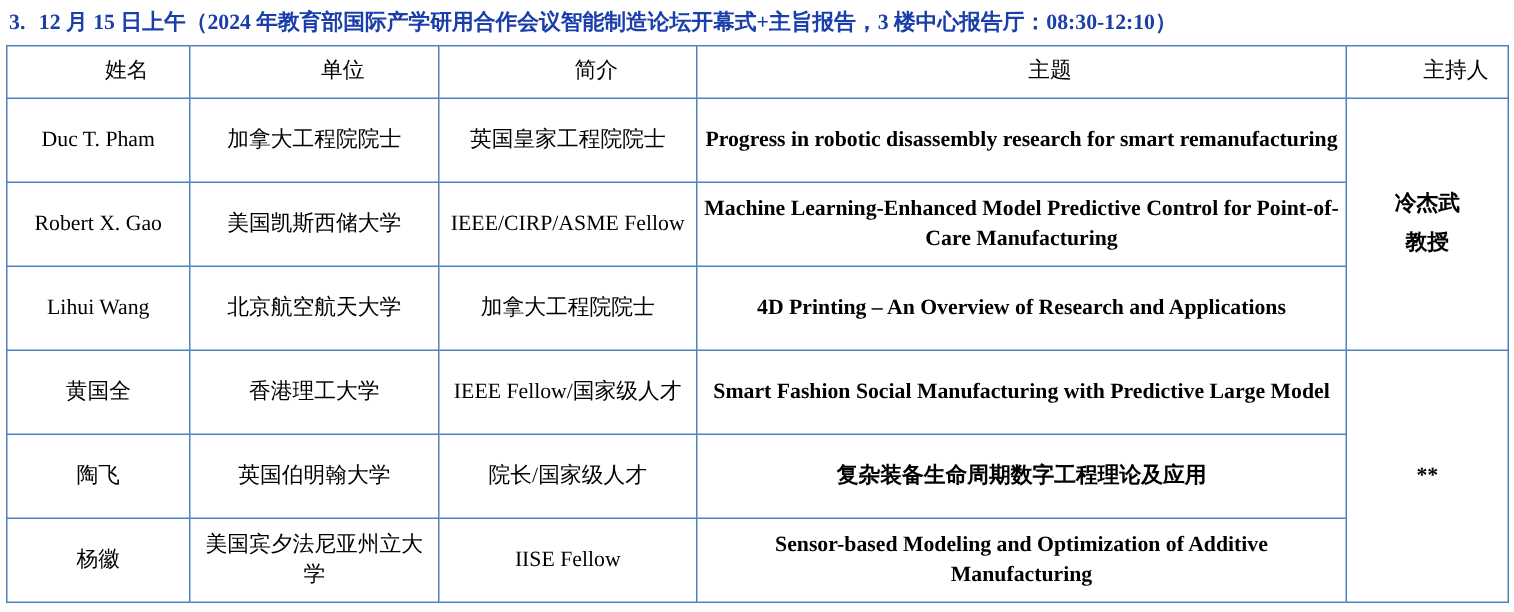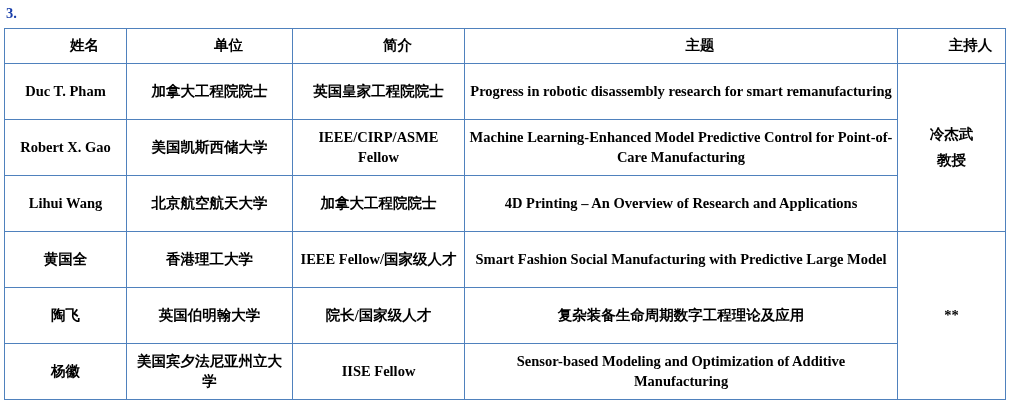--- a/index.html
+++ b/index.html
@@ -46,46 +46,47 @@
   table.schedule td {
     border: 1px solid #4f81bd;
     text-align: center;
     vertical-align: middle;
     font-size: 14.5px;
     line-height: 1.32;
     padding: 4px 4px;
     font-family: "Liberation Serif", serif;
   }
   table.schedule th {
-    font-weight: bold;
+    font-weight: normal;
     height: 26px;
     padding-left: 42px;
   }
   col.c-name    { width: 122px; }
   col.c-org     { width: 166px; }
   col.c-intro   { width: 172px; }
   col.c-topic   { width: 433px; }
   col.c-host    { width: 108px; }
 
-  td.name, td.org, td.intro { font-weight: bold; }
+  td.name, td.org, td.intro { font-weight: normal; }
   td.topic { padding-left: 8px; padding-right: 8px; font-weight: bold; }
   td.host  { font-weight: bold; }
   tr.row { height: 56px; }
   .host-cell-inner {
     display: block;
     line-height: 1.75;
   }
 </style>
 </head>
 <body>
 
 <div class="page">
 
   <div class="section-heading">
     <span class="num">3.</span>
+    <span class="txt">12 月 15 日上午（2024 年教育部国际产学研用合作会议智能制造论坛开幕式+主旨报告，3 楼中心报告厅：08:30-12:10）</span>
   </div>
 
   <table class="schedule">
     <colgroup>
       <col class="c-name">
       <col class="c-org">
       <col class="c-intro">
       <col class="c-topic">
       <col class="c-host">
     </colgroup>

